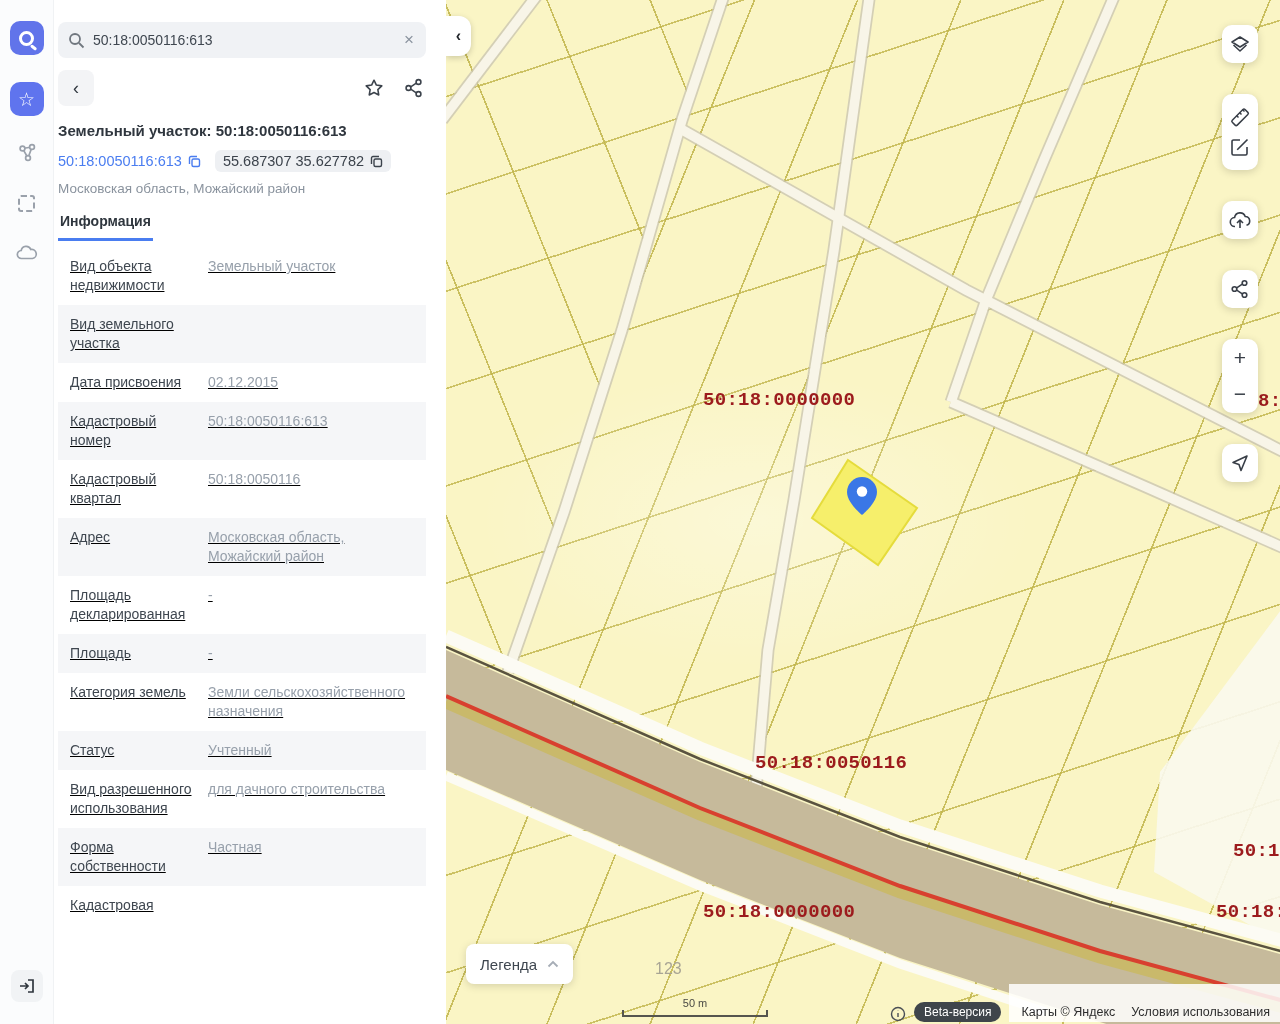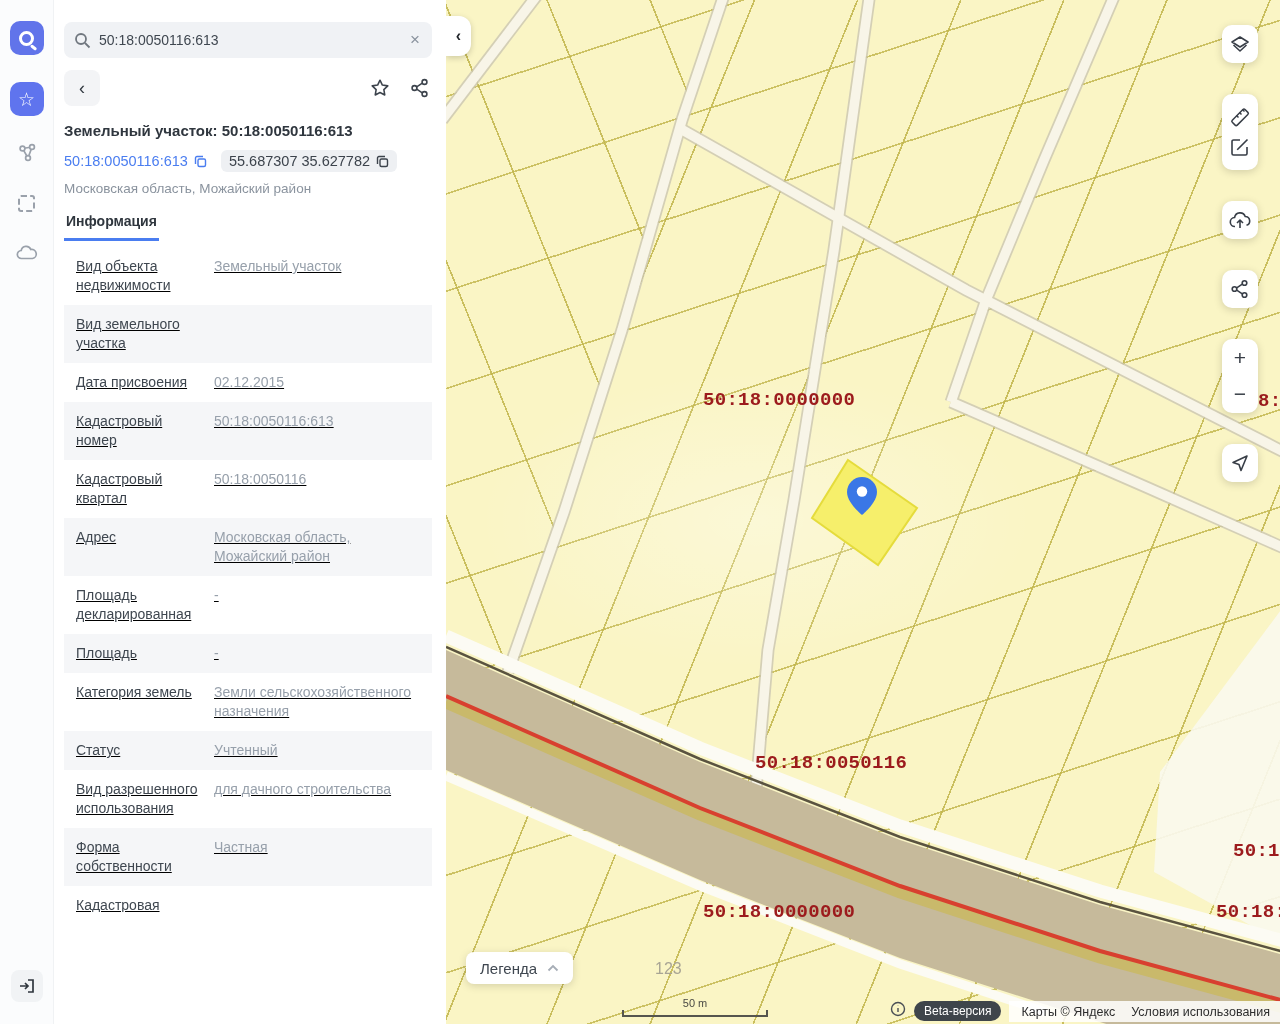--- a/index.html
+++ b/index.html
@@ -17,21 +17,21 @@
                 background:#fff; border-radius:2px; transform:rotate(38deg); }
   .star-btn { background:#5F74EE; margin-top:27px; color:#fff; font-size:19px; }
   .rail-ico { margin:0 auto; margin-top:24px; width:34px; height:26px;
               display:flex; align-items:center; justify-content:center; color:#9AA1AB; }
   .dash-sq { width:17px; height:17px; border:2px dashed #9AA1AB; border-radius:3px; }
   .exit-btn { position:absolute; left:11px; bottom:22px; width:32px; height:32px;
               background:#F1F3F5; border-radius:8px; display:flex;
               align-items:center; justify-content:center; }
 
   
-  .panel { position:absolute; left:52px; top:0; width:392px; height:728px;
+  .panel { position:absolute; left:46px; top:0; width:392px; height:728px;
            background:#fff; z-index:25; }
   .search-bar { margin:22px 12px 0 12px; height:36px; background:#F0F2F5;
                 border-radius:8px; display:flex; align-items:center; padding:0 10px; }
   .search-bar input { flex:1; border:0; outline:0; background:transparent;
                       font-size:14px; color:#3F4750; margin-left:8px;
                       font-family:"Liberation Sans", sans-serif; }
   .clear-x { color:#8A939E; font-size:17px; cursor:pointer; padding:0 2px; }
   .toolrow { margin:12px 12px 0 12px; display:flex; align-items:center; }
   .back-btn { width:36px; height:36px; background:#F3F4F6; border-radius:8px;
               display:flex; align-items:center; justify-content:center;
@@ -84,35 +84,35 @@
   .toolbar { position:absolute; right:22px; top:25px; width:36px; display:flex;
              flex-direction:column; gap:31px; z-index:5; }
   .tb { background:#fff; border-radius:10px; box-shadow:0 2px 8px rgba(0,0,0,.16);
         display:flex; flex-direction:column; align-items:center; justify-content:center; }
   .tb.single { height:38px; }
   .tb.tall { height:76px; gap:8px; }
   .tb.zoomg { height:74px; }
   .zbtn { height:36px; width:36px; display:flex; align-items:center; justify-content:center;
           font-size:21px; color:#383E47; }
 
-  .legend-btn { position:absolute; left:20px; bottom:40px; height:32px; background:#fff;
+  .legend-btn { position:absolute; left:20px; bottom:40px; height:40px; background:#fff;
                 border-radius:8px; box-shadow:0 2px 8px rgba(0,0,0,.15); display:flex;
                 align-items:center; gap:10px; padding:0 14px; font-size:15px;
                 color:#3F4750; z-index:5; }
 
   .scalebar { position:absolute; left:176px; bottom:7px; width:146px; z-index:4; }
   .scalebar .lab { text-align:center; font-size:11px; color:#4A4A44; margin-bottom:1px; }
   .scalebar .bar { height:7px; border-left:2px solid #55554e; border-right:2px solid #55554e;
                    border-bottom:2px solid #55554e; }
 
-  .attrib { position:absolute; right:0; bottom:2px; display:flex; align-items:flex-start;
+  .attrib { position:absolute; right:0; bottom:2px; display:flex; align-items:flex-end;
             gap:8px; z-index:5; }
   .beta-pill { background:#3F454B; color:#fff; border-radius:11px; padding:3px 10px;
                font-size:12px; }
-  .copy-strip { background:rgba(255,255,255,.85); padding:4px 10px 3px 12px; display:flex;
+  .copy-strip { background:rgba(255,255,255,.85); padding:21px 10px 3px 12px; display:flex;
                 gap:16px; font-size:12.5px; color:#2E2E2E; }
 
   svg.ic { display:block; }
 </style>
 </head>
 <body>
 
 <div class="rail">
   <div class="rail-btn logo">
     <div class="ring"></div>

